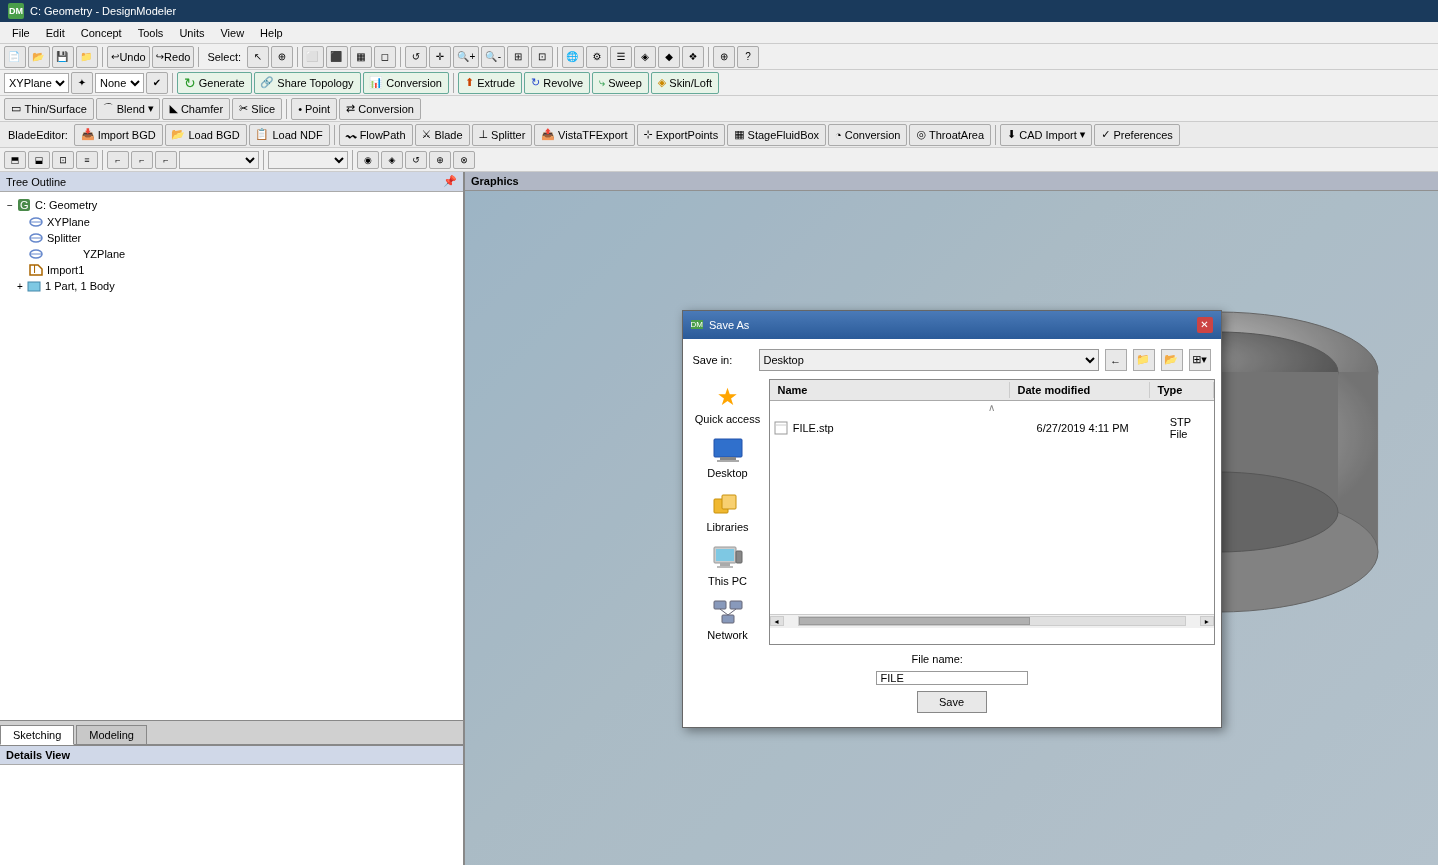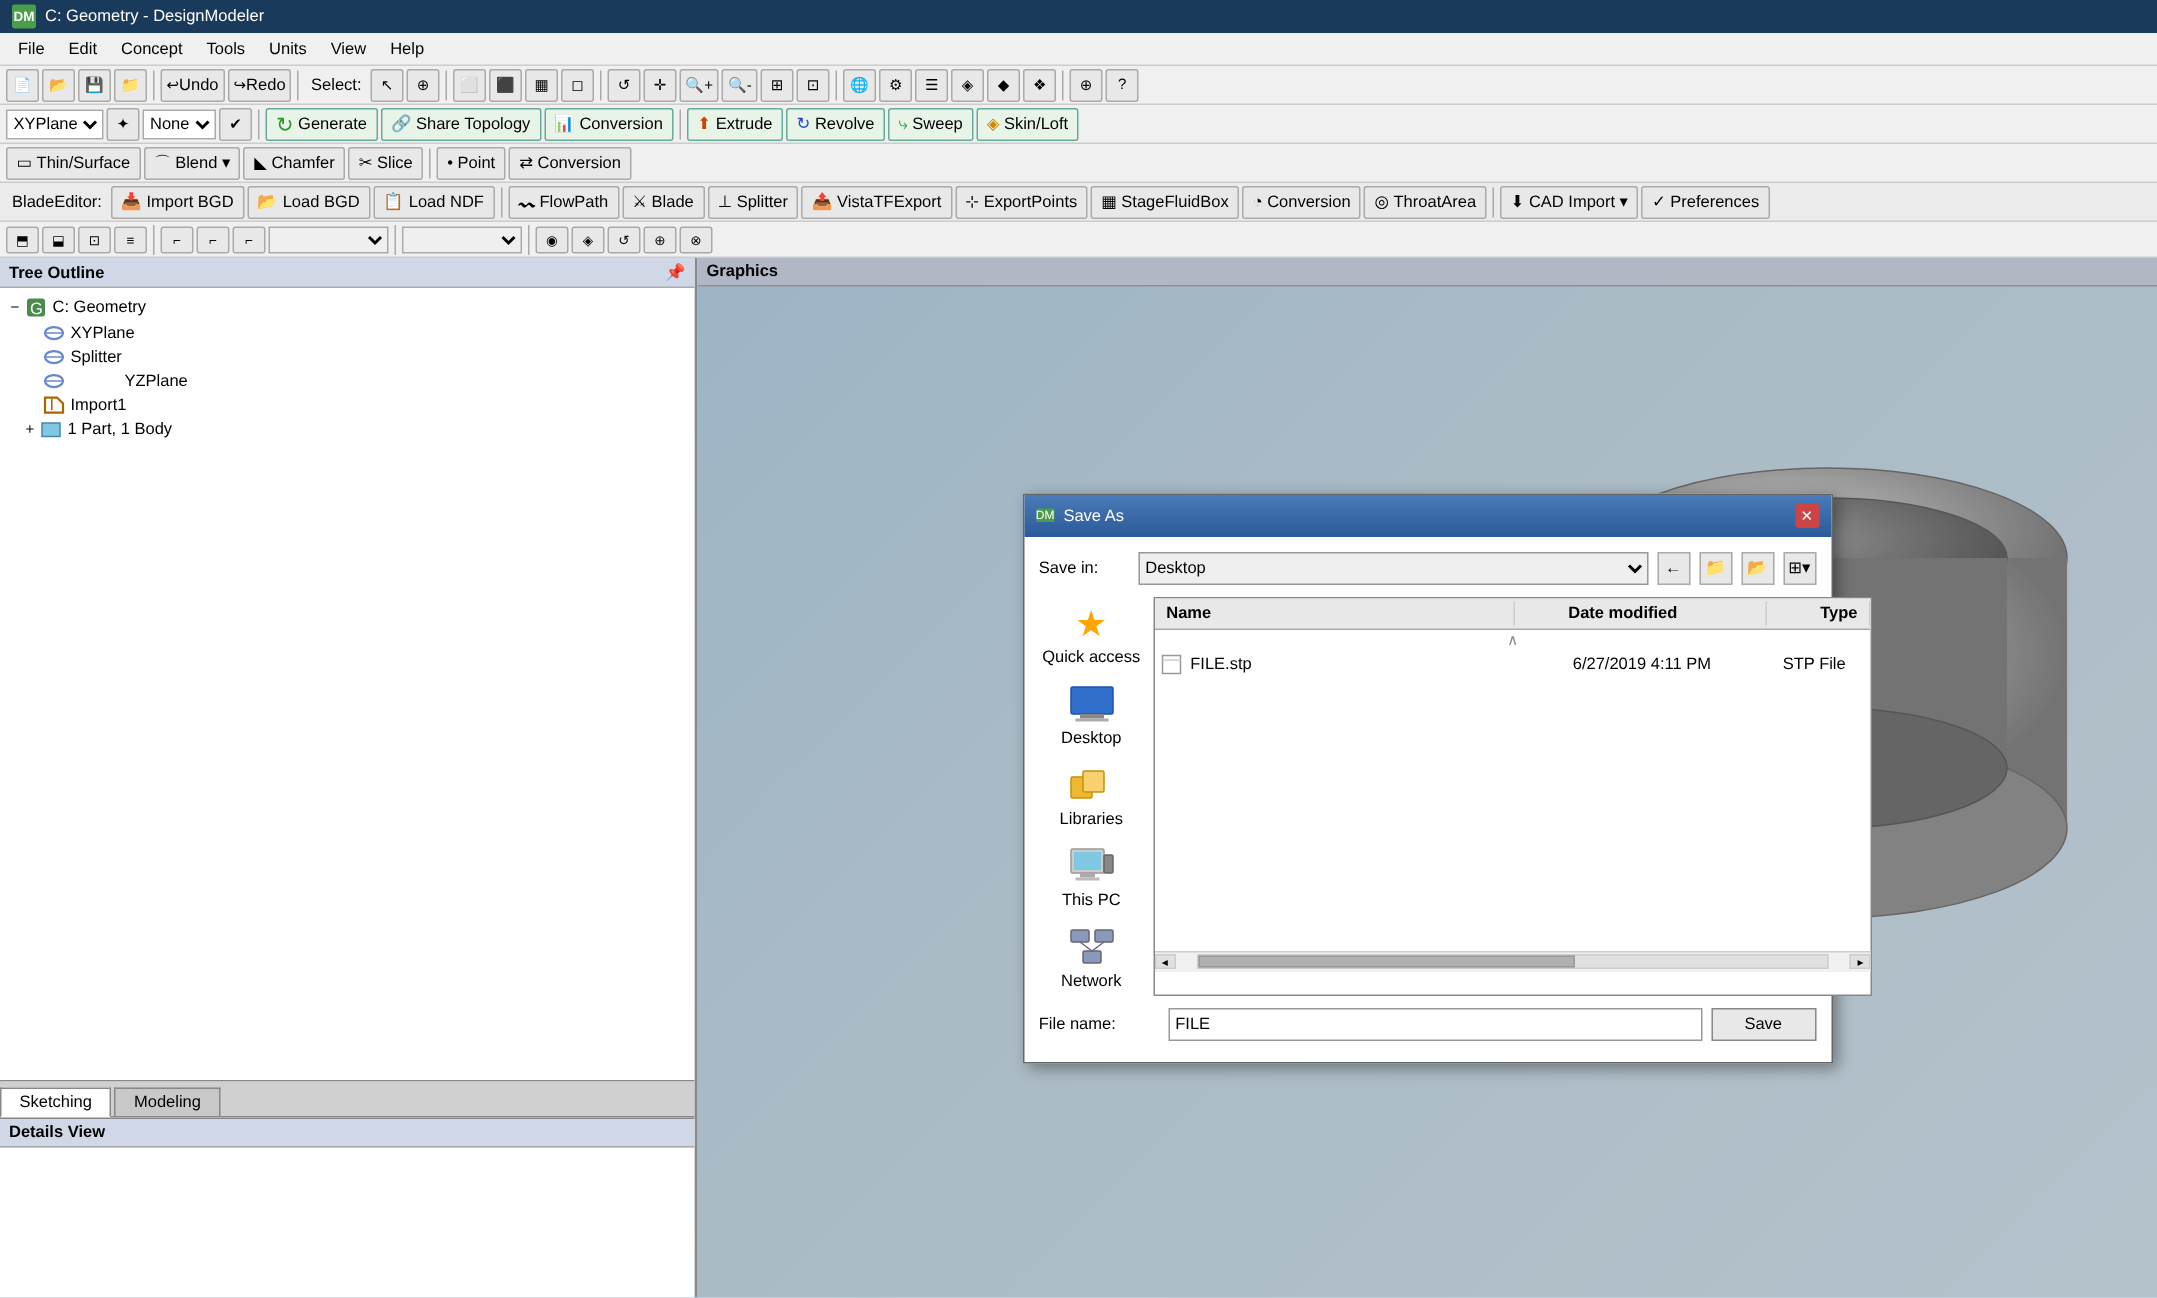--- a/index.html
+++ b/index.html
@@ -151,21 +151,21 @@
     #tree-outline {
       flex: 1;
       background: white;
       border-bottom: 1px solid #888;
     }
     #tree-header {
       background: #d0d8e8;
       border-bottom: 1px solid #aaa;
       padding: 3px 6px;
       font-size: 11px;
-      font-weight: bold;
+      font-weight: normal;
       display: flex;
       align-items: center;
       justify-content: space-between;
     }
     #tree-content { padding: 4px 0; }
     .tree-item {
       display: flex;
       align-items: center;
       padding: 1px 4px;
       cursor: pointer;
@@ -320,21 +320,20 @@
     #file-list-container {
       flex: 1;
       border: 1px solid #888;
       background: white;
     }
     #file-list-header {
       display: flex;
       background: #e8e8e8;
       border-bottom: 1px solid #aaa;
       padding: 2px 0;
-      gap: 28px;
     }
     .col-header {
       padding: 2px 8px;
       font-size: 11px;
       font-weight: bold;
       cursor: pointer;
       border-right: 1px solid #ccc;
     }
     .col-name { width: 240px; }
     .col-modified { width: 140px; }
@@ -374,20 +373,21 @@
       border: 1px solid #999;
     }
 
     
     #dialog-bottom { margin-top: 8px; }
     .input-row {
       display: flex;
       align-items: center;
       gap: 6px;
       margin-bottom: 4px;
+      flex-direction: column;
     }
     .input-row label { width: 80px; font-size: 11px; }
     .input-row input, .input-row select {
       flex: 1;
       height: 22px;
       font-size: 11px;
       border: 1px solid #999;
       padding: 0 4px;
     }
     .input-row select.blue-selected {

